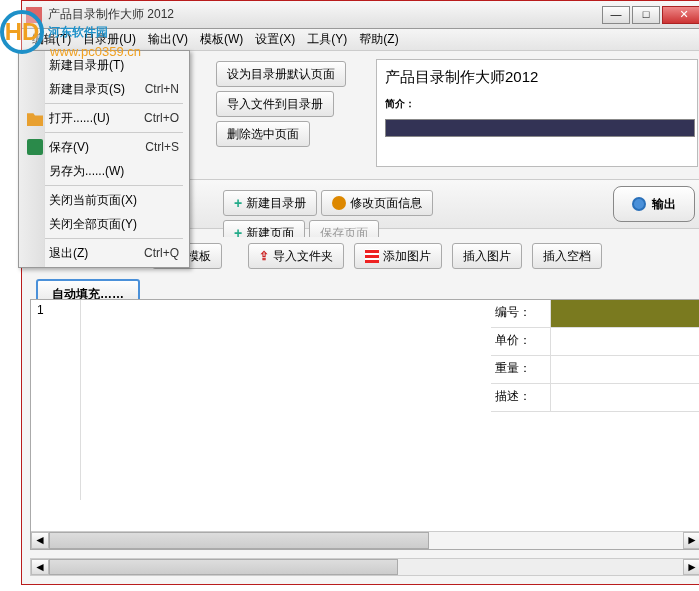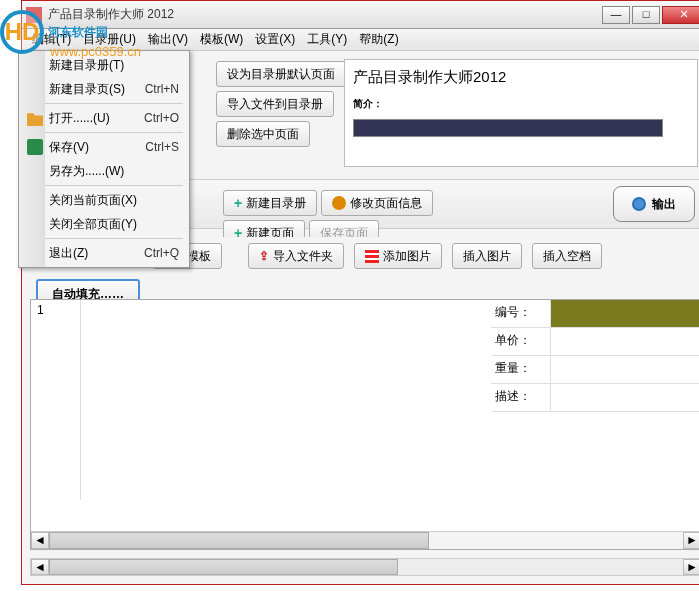--- a/index.html
+++ b/index.html
@@ -11,21 +11,21 @@
 .titlebar .title { flex: 1; color: #333; }
 .winbtns { display: flex; gap: 2px; }
 .winbtn { width: 28px; height: 18px; border: 1px solid #888; background: linear-gradient(#fdfdfd,#ddd); text-align: center; line-height: 14px; font-size: 11px; cursor: pointer; }
 .winbtn.close { background: linear-gradient(#e88,#c33); color: #fff; border-color: #a22; width: 44px; }
 
 .menubar { height: 22px; background: linear-gradient(#f5f5f5,#e5e5e5); display: flex; align-items: flex-start; padding: 0 4px; border-bottom: 1px solid #ccc; }
 .menubar .mitem { padding: 2px 6px; cursor: pointer; }
 
 .body-area { position: relative; height: calc(100% - 50px); background: #f4f4f4; }
 
-.right-panel { position: absolute; top: 8px; right: 12px; width: 354px; height: 108px; background: #fff; border: 1px solid #bbb; padding: 8px; }
+.right-panel { position: absolute; top: 8px; right: 12px; width: 322px; height: 108px; background: #fff; border: 1px solid #bbb; padding: 8px; }
 .right-panel h3 { font-size: 15px; font-weight: normal; margin-bottom: 10px; }
 .right-panel .intro { font-size: 10px; font-weight: bold; }
 .thumb { margin-top: 8px; width: 310px; height: 18px; background: #335; border: 1px solid #888; }
 
 .left-area { position: absolute; top: 8px; left: 12px; width: 330px; }
 .btn { display: inline-flex; align-items: center; gap: 4px; height: 26px; padding: 0 10px; background: linear-gradient(#fefefe,#e6e6e6); border: 1px solid #aaa; border-radius: 3px; cursor: pointer; margin: 2px; }
 .btn.big { height: 30px; padding: 0 14px; font-size: 13px; }
 .btn.auto { border: 2px solid #4a90d9; color: #000; font-weight: bold; }
 
 .toolbar2 { position: absolute; top: 128px; left: 0; right: 0; height: 50px; background: linear-gradient(#f8f8f8,#e8e8e8); border: 1px solid #ccc; padding: 8px; display: flex; align-items: center; flex-wrap: wrap; }

